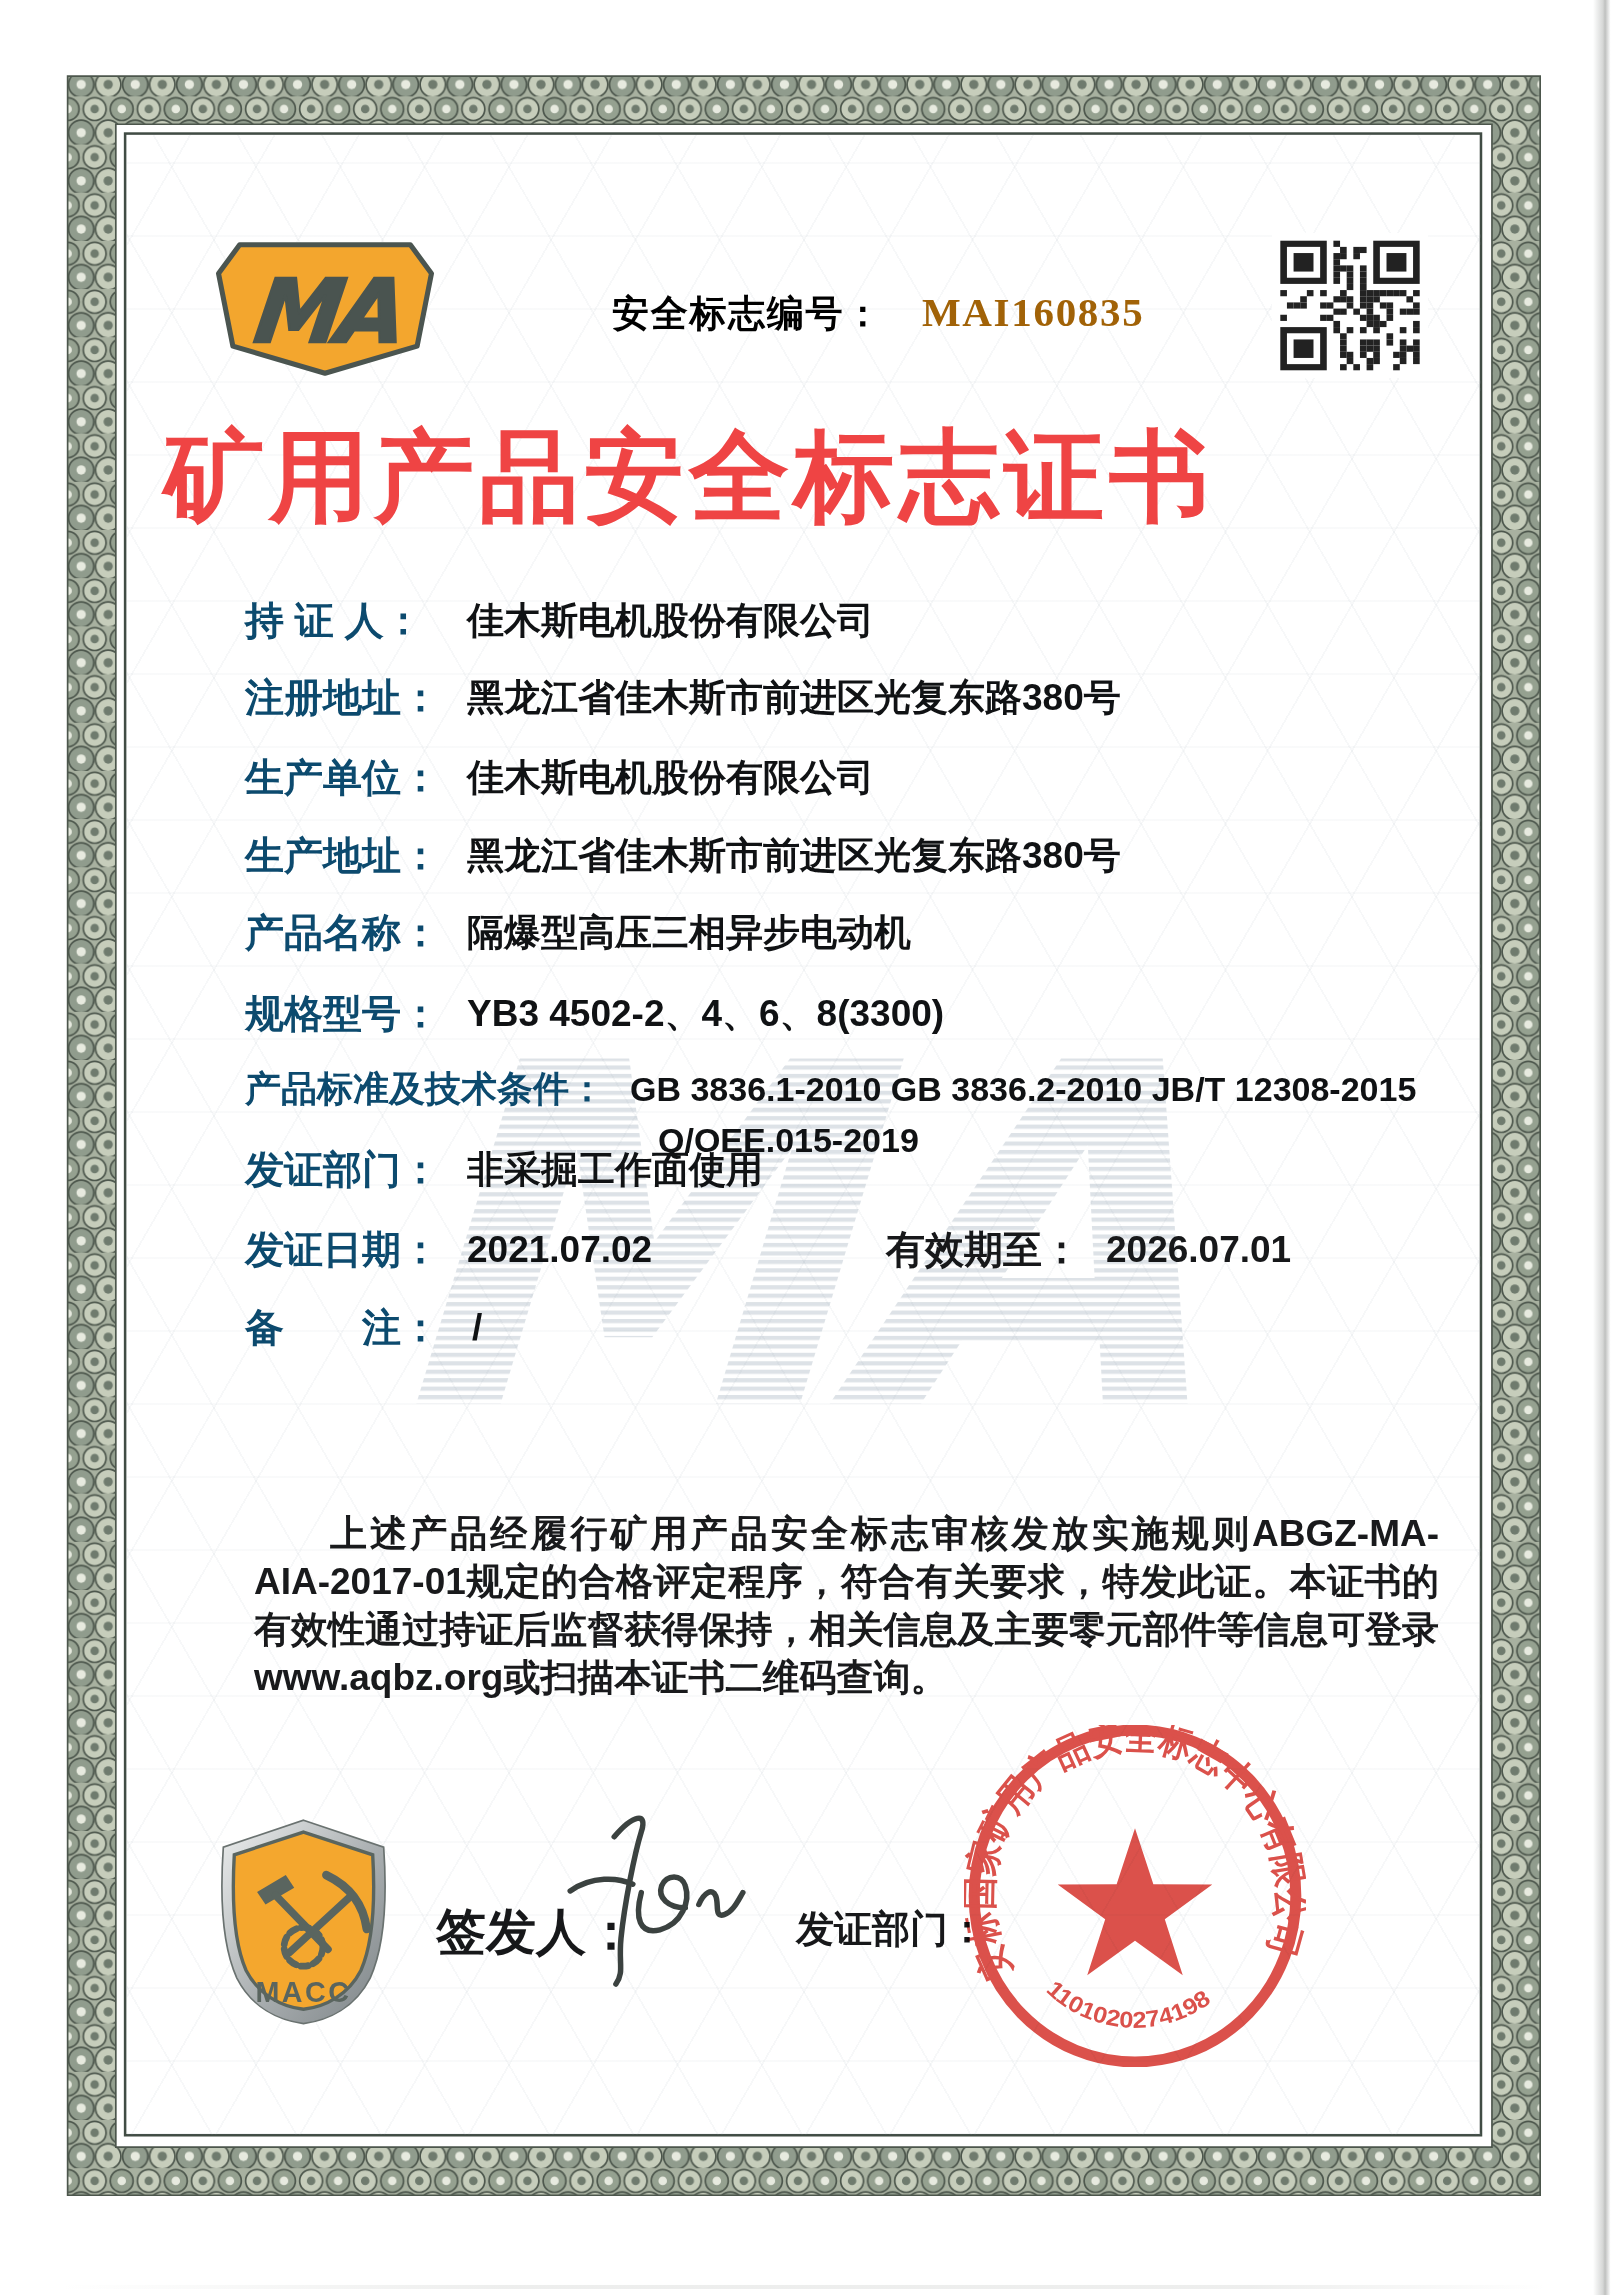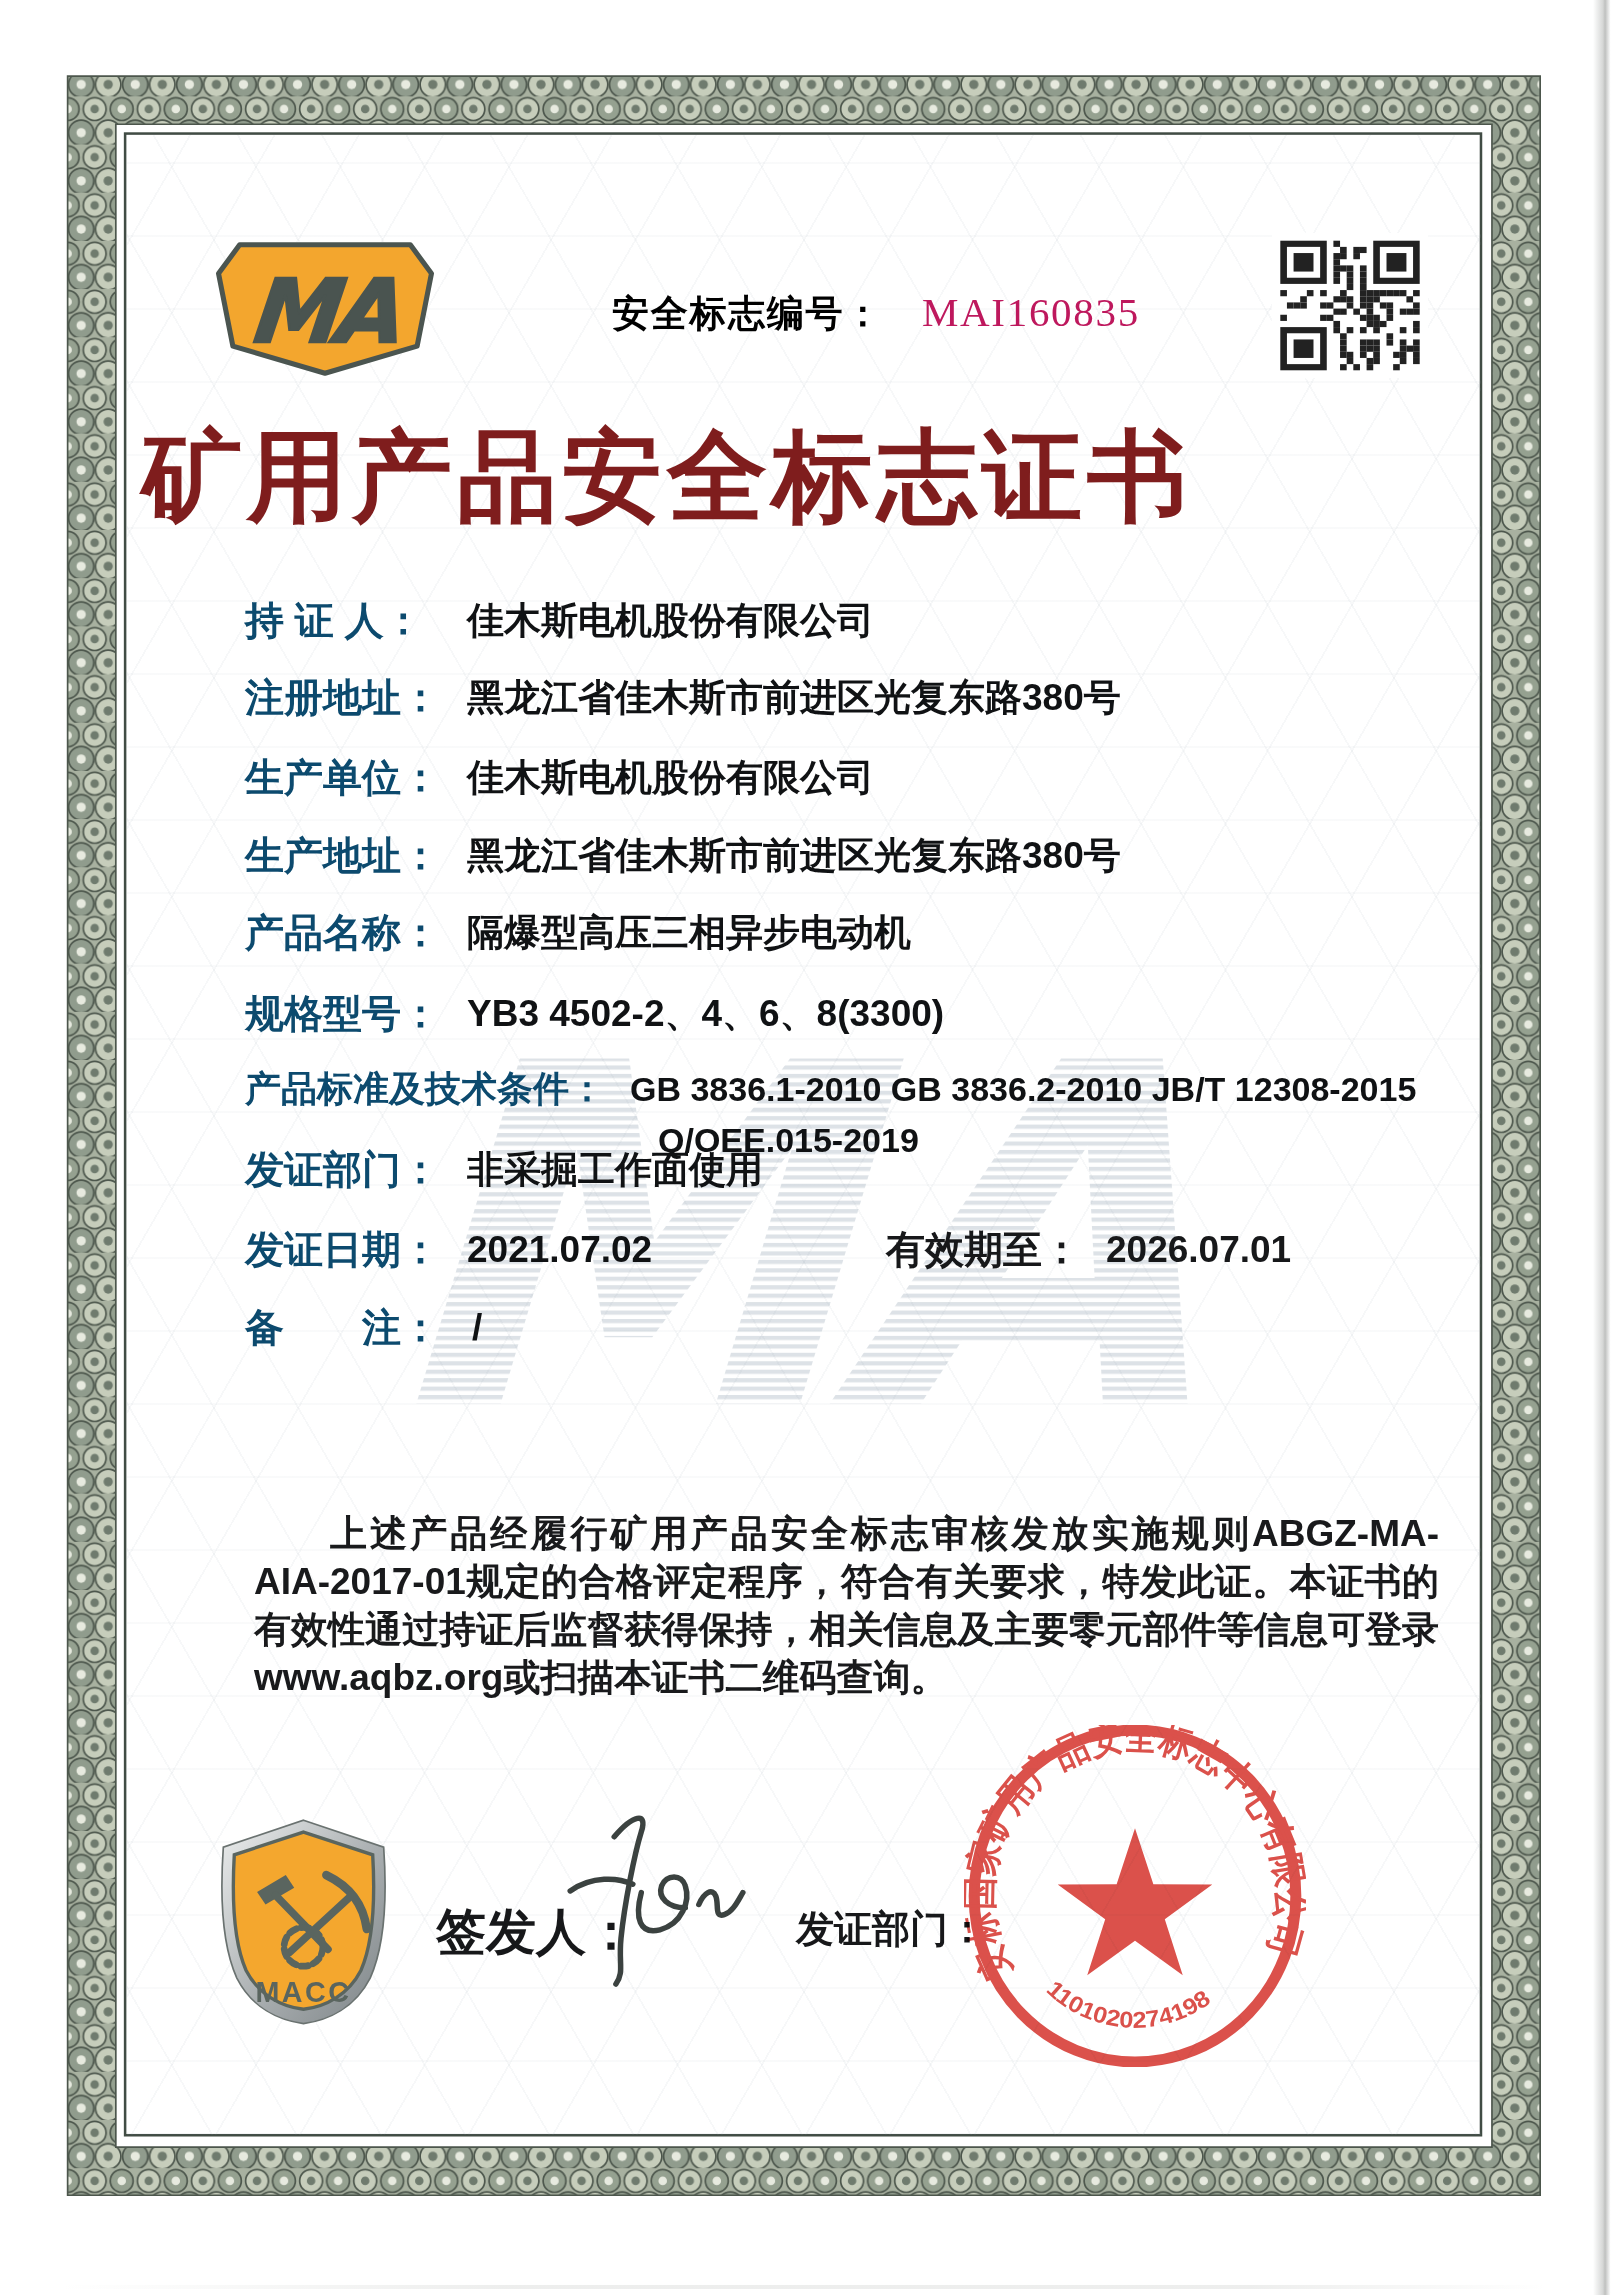--- a/index.html
+++ b/index.html
@@ -14,25 +14,25 @@
   
   #lattice{left:127px;top:135px;width:1354px;height:2000px;pointer-events:none;
      background-image:
        repeating-linear-gradient(60deg,rgba(140,155,168,.07) 0 1.7px,transparent 1.7px 73px),
        repeating-linear-gradient(-60deg,rgba(140,155,168,.07) 0 1.7px,transparent 1.7px 73px),
        repeating-linear-gradient(0deg,rgba(140,155,168,.05) 0 1.7px,transparent 1.7px 73px);}
   
   #ma-logo{left:216px;top:242px;width:218px;height:134px;}
   #safety-line{left:612px;top:288px;display:flex;align-items:baseline;gap:39px;white-space:nowrap;}
   #safety-line .lbl{font-size:37px;font-weight:700;color:#000000;letter-spacing:1.7px;}
-  #safety-line .num{font-family:"Liberation Serif",serif;font-size:41px;font-weight:400;letter-spacing:1.7px;color:#be185d;}
+  #safety-line .num{font-family:"Liberation Serif",serif;font-size:41px;font-weight:700;letter-spacing:1.7px;color:#a16207;}
   #qr{left:1272px;top:233px;width:156px;height:145px;}
   #cert-title{left:127px;top:424px;width:1080px;text-align:center;
      font-family:"Liberation Serif",serif;font-weight:700;font-size:100px;line-height:107px;
-     letter-spacing:5px;color:#7f1d1d;white-space:nowrap;}
+     letter-spacing:5px;color:#ef4444;white-space:nowrap;padding-left:22px;}
   
   .row{left:0;width:1623px;height:51px;}
   .flabel{position:absolute;left:245px;font-size:39px;font-weight:700;line-height:44px;color:#0c4a6e;white-space:nowrap;}
   .fvalue{position:absolute;left:467px;font-size:37px;font-weight:700;line-height:44px;color:#101214;white-space:nowrap;}
   #row0{top:599px}#row1{top:676px}#row2{top:756px}#row3{top:834px}
   #row4{top:911px}#row5{top:992px}#row6{top:1067px}#row7{top:1148px}
   #row6 .flabel{font-size:36px;}
   #row6 .fvalue{left:630px;font-size:34px;}
   #row6 .fvalue .l2{display:block;margin-top:6.8px;margin-left:28px;}
   #row-dates{top:1228px}

